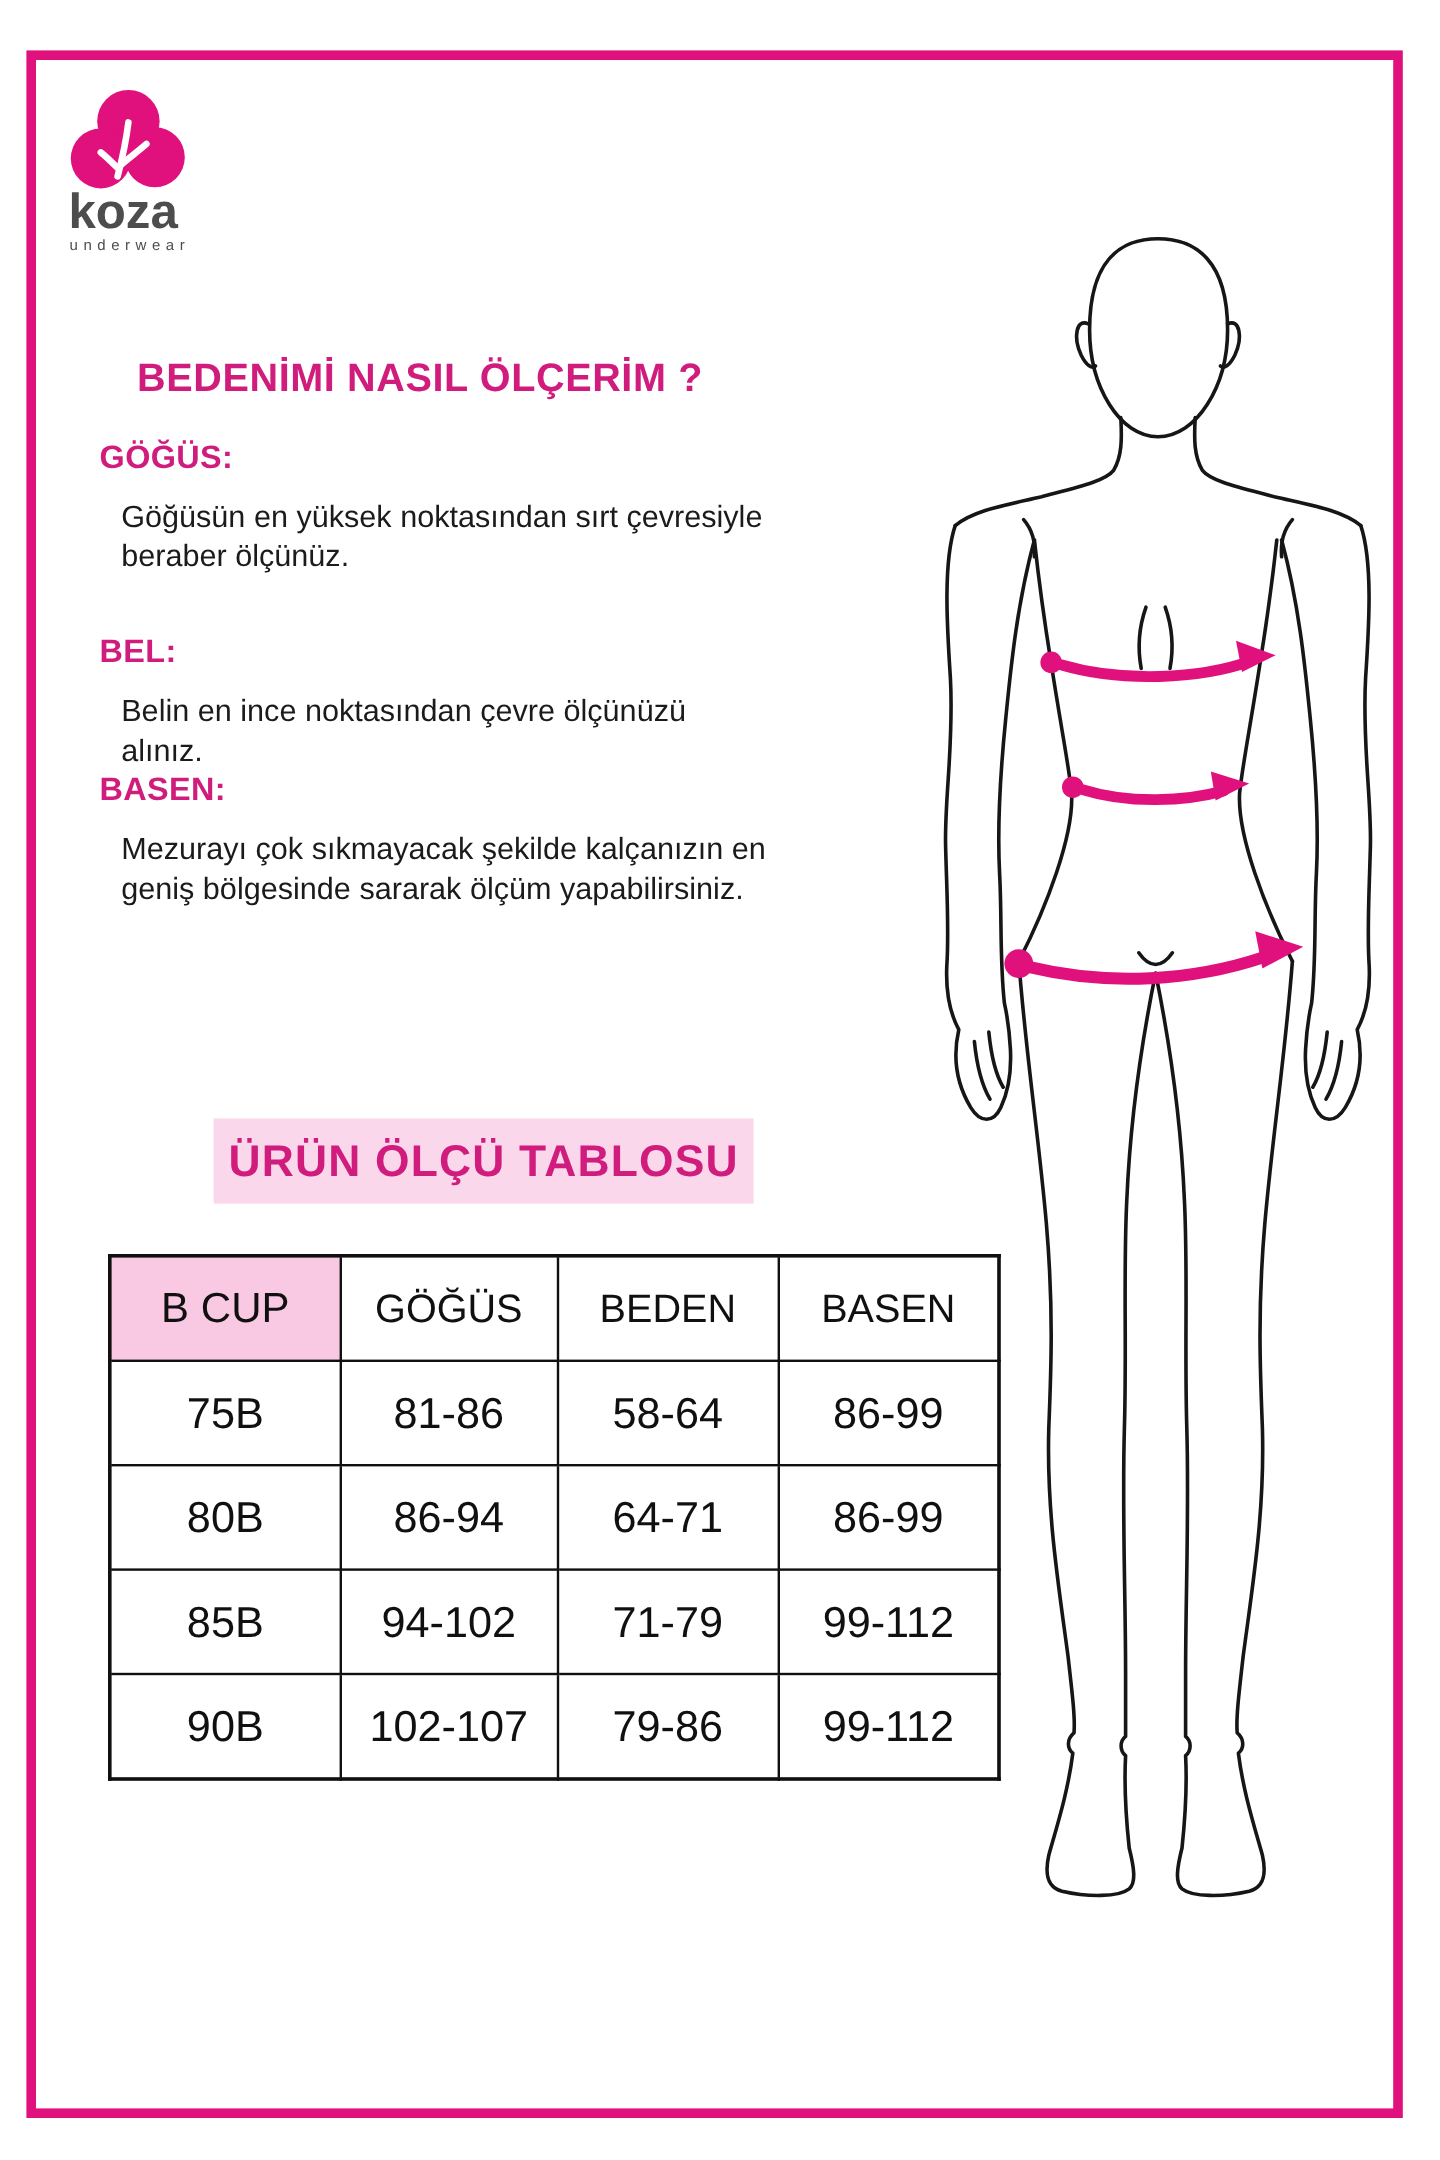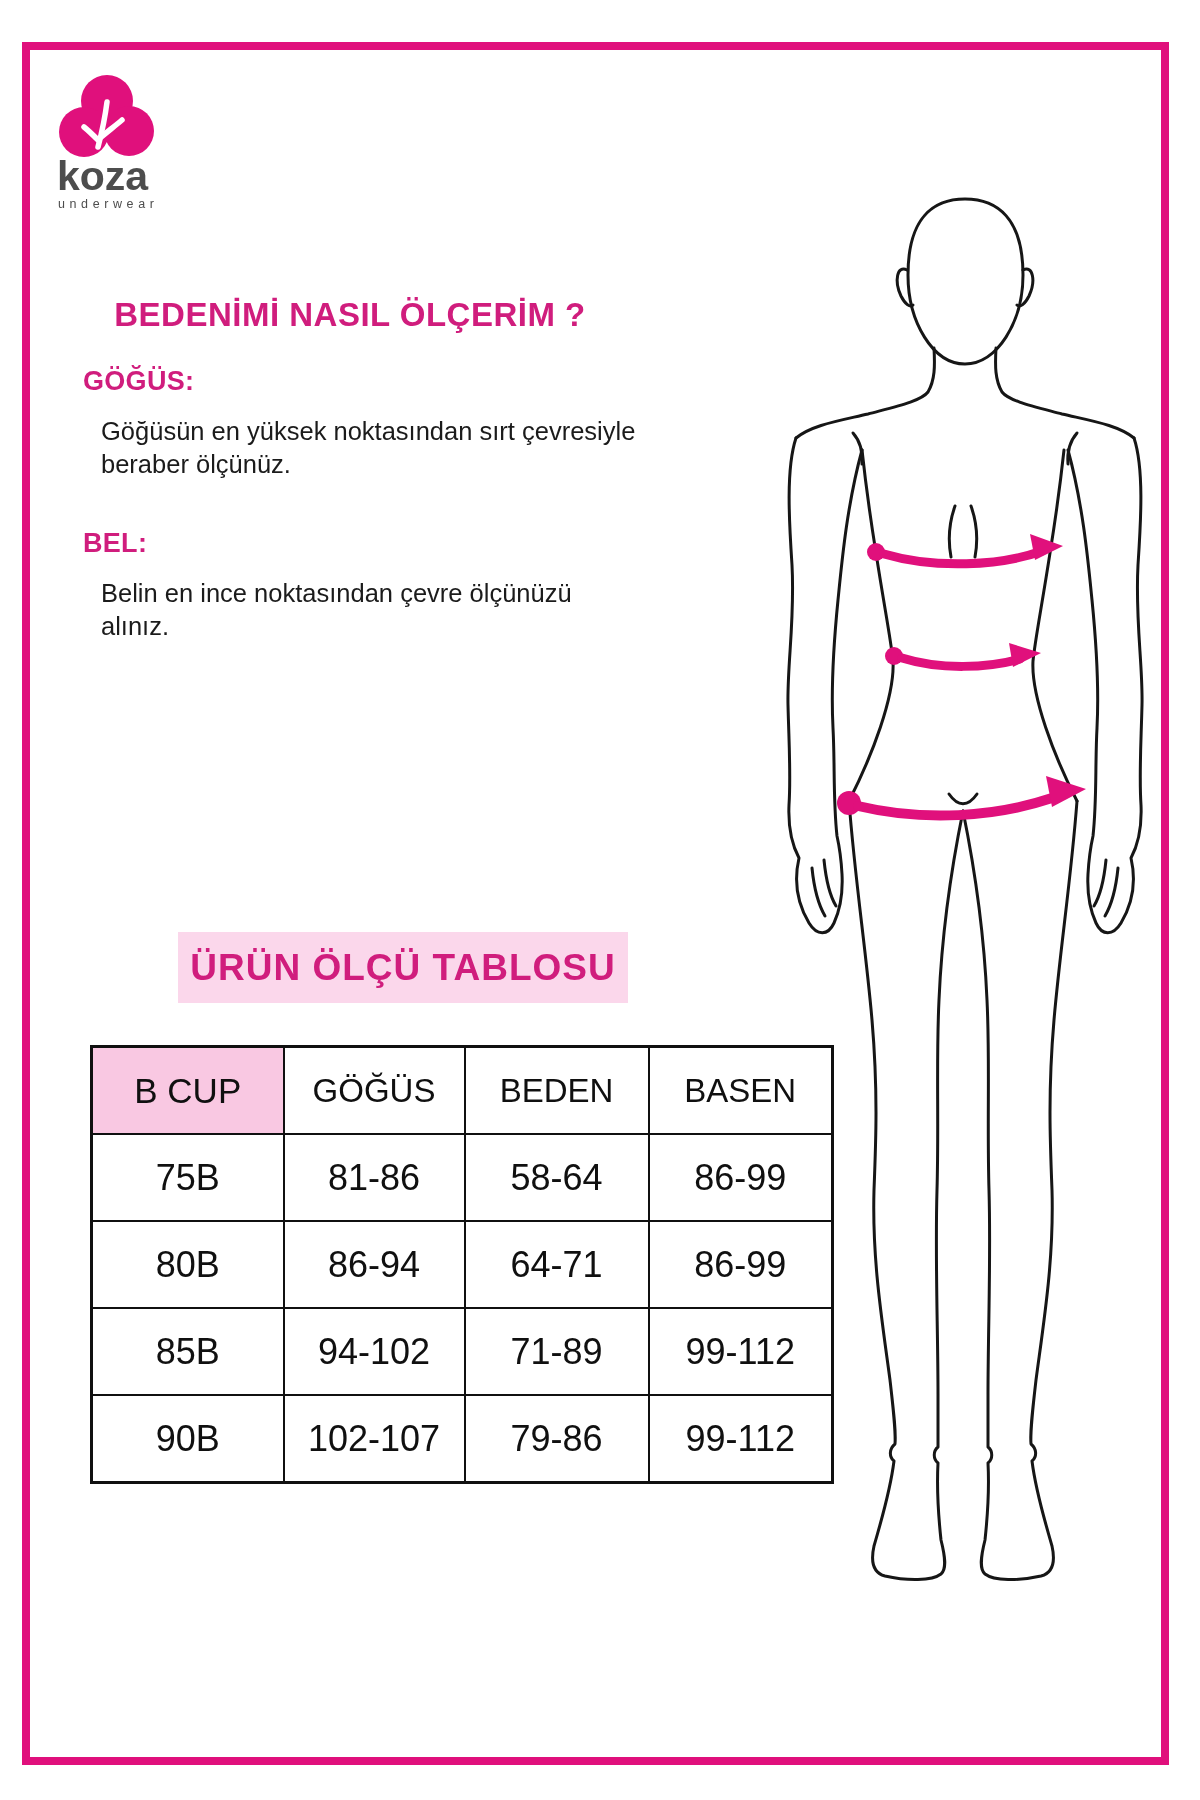--- a/index.html
+++ b/index.html
@@ -86,20 +86,24 @@
   <section class="sec sec-gogus">
     <h2>GÖĞÜS:</h2>
     <p>Göğüsün en yüksek noktasından sırt çevresiyle beraber ölçünüz.</p>
   </section>
 
   <section class="sec sec-bel">
     <h2>BEL:</h2>
     <p>Belin en ince noktasından çevre ölçünüzü alınız.</p>
   </section>
 
+  <section class="sec sec-basen">
+    <h2>BASEN:</h2>
+    <p>Mezurayı çok sıkmayacak şekilde kalçanızın en geniş bölgesinde sararak ölçüm yapabilirsiniz.</p>
+  </section>
 
   <div class="banner">ÜRÜN ÖLÇÜ TABLOSU</div>
 
   <table class="size-table">
     <colgroup>
         <col class="c1">
         <col class="c2">
         <col class="c3">
         <col class="c4">
       </colgroup>
@@ -120,21 +124,21 @@
         </tr>
         <tr>
           <td>80B</td>
           <td>86-94</td>
           <td>64-71</td>
           <td>86-99</td>
         </tr>
         <tr>
           <td>85B</td>
           <td>94-102</td>
-          <td>71-89</td>
+          <td>71-79</td>
           <td>99-112</td>
         </tr>
         <tr>
           <td>90B</td>
           <td>102-107</td>
           <td>79-86</td>
           <td>99-112</td>
         </tr>
       </tbody>
   </table>

